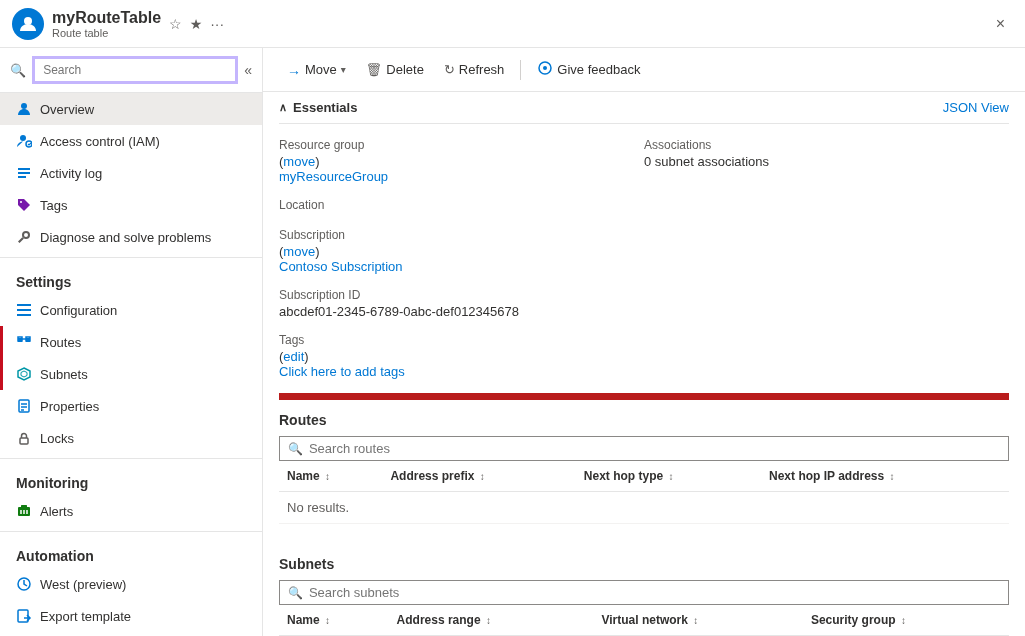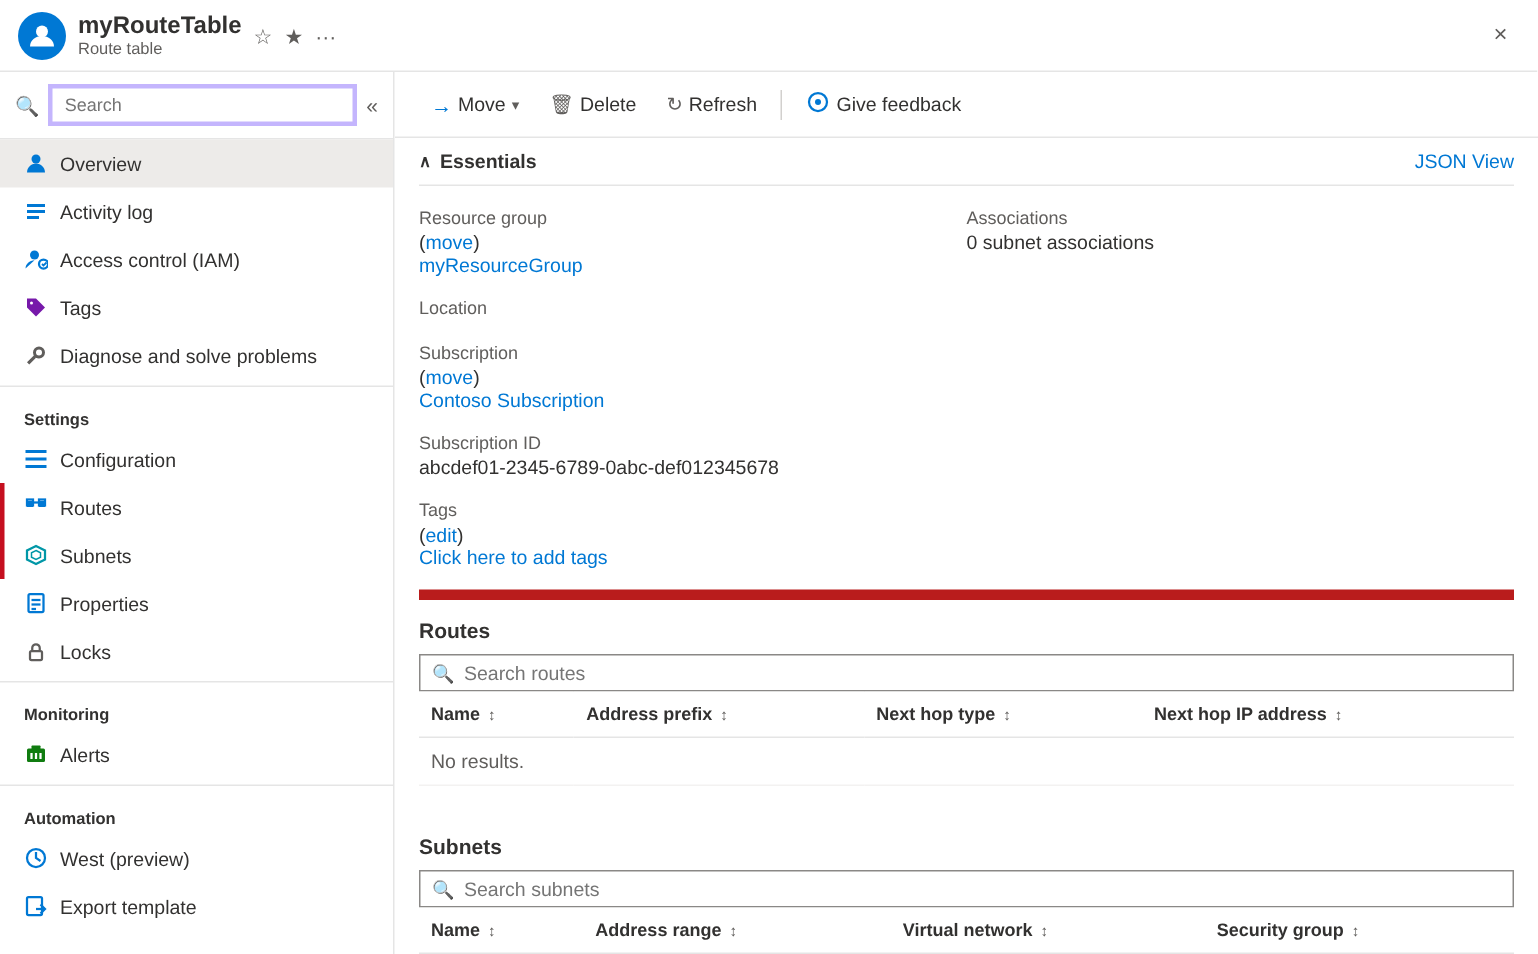--- a/index.html
+++ b/index.html
@@ -24,21 +24,21 @@
     .sidebar { width: 263px; border-right: 1px solid #e5e5e5; overflow-y: auto; flex-shrink: 0; }
     .search-box { display: flex; align-items: center; padding: 8px 10px; border-bottom: 1px solid #e5e5e5; gap: 6px; }
     .search-box input { border: 3px solid #c4b5fd; padding: 4px 8px; font-size: 12px; flex: 1; outline: none; }
     .collapse-btn { color: #605e5c; cursor: pointer; font-size: 14px; }
 
     .nav-item { display: flex; align-items: center; padding: 8px 16px; cursor: pointer; gap: 8px; font-size: 13px; color: #323130; }
     .nav-item.active { background: #edebe9; }
     .nav-item.selected-border { border-left: 3px solid #c50f1f; padding-left: 13px; }
     .nav-icon { width: 16px; height: 16px; flex-shrink: 0; display: flex; align-items: center; justify-content: center; }
 
-    .section-header { padding: 12px 16px 4px; font-size: 11px; font-weight: 600; color: #323130; }
+    .section-header { padding: 12px 16px 4px; font-size: 14px; font-weight: 600; color: #323130; }
     .divider { height: 1px; background: #e5e5e5; margin: 4px 0; }
 
     
     .main { flex: 1; overflow-y: auto; }
 
     
     .toolbar { display: flex; align-items: center; padding: 8px 16px; gap: 4px; border-bottom: 1px solid #e5e5e5; height: 44px; }
     .toolbar-btn { display: flex; align-items: center; gap: 4px; padding: 4px 8px; cursor: pointer; color: #323130; font-size: 13px; }
     .toolbar-separator { width: 1px; height: 20px; background: #d2d0ce; margin: 0 4px; }
     .move-arrow { color: #0078d4; font-size: 14px; }
@@ -116,38 +116,38 @@
           <circle cx="8" cy="5" r="3"></circle>
           <path d="M2 14c0-3.3 2.7-6 6-6s6 2.7 6 6z"></path>
         </svg>
       </span>
       <span>Overview</span>
     </div>
 
     <div class="nav-item">
       <span class="nav-icon icon-blue">
         <svg width="16" height="16" viewBox="0 0 16 16" fill="#0078d4">
-          <rect x="2" y="3" width="12" height="2"></rect>
-          <rect x="2" y="7" width="12" height="2"></rect>
-          <rect x="2" y="11" width="8" height="2"></rect>
-        </svg>
-      </span>
-      <span>Activity log</span>
-    </div>
-
-    <div class="nav-item">
-      <span class="nav-icon icon-blue">
-        <svg width="16" height="16" viewBox="0 0 16 16" fill="#0078d4">
           <circle cx="7" cy="5" r="3"></circle>
           <path d="M1 14c0-3 2.7-5.5 6-5.5"></path>
           <circle cx="13" cy="11" r="3" fill="none" stroke="#0078d4" stroke-width="1.5"></circle>
           <path d="M12 11l1 1 2-2" stroke="#0078d4" stroke-width="1.2" fill="none"></path>
         </svg>
       </span>
       <span>Access control (IAM)</span>
+    </div>
+
+    <div class="nav-item">
+      <span class="nav-icon icon-blue">
+        <svg width="16" height="16" viewBox="0 0 16 16" fill="#0078d4">
+          <rect x="2" y="3" width="12" height="2"></rect>
+          <rect x="2" y="7" width="12" height="2"></rect>
+          <rect x="2" y="11" width="8" height="2"></rect>
+        </svg>
+      </span>
+      <span>Activity log</span>
     </div>
 
     <div class="nav-item">
       <span class="nav-icon icon-purple">
         <svg width="16" height="16" viewBox="0 0 16 16" fill="#7719aa">
           <path d="M2 2h6l6 6-6 6-6-6V2z"></path>
           <circle cx="5" cy="5" r="1" fill="white"></circle>
         </svg>
       </span>
       <span>Tags</span>

